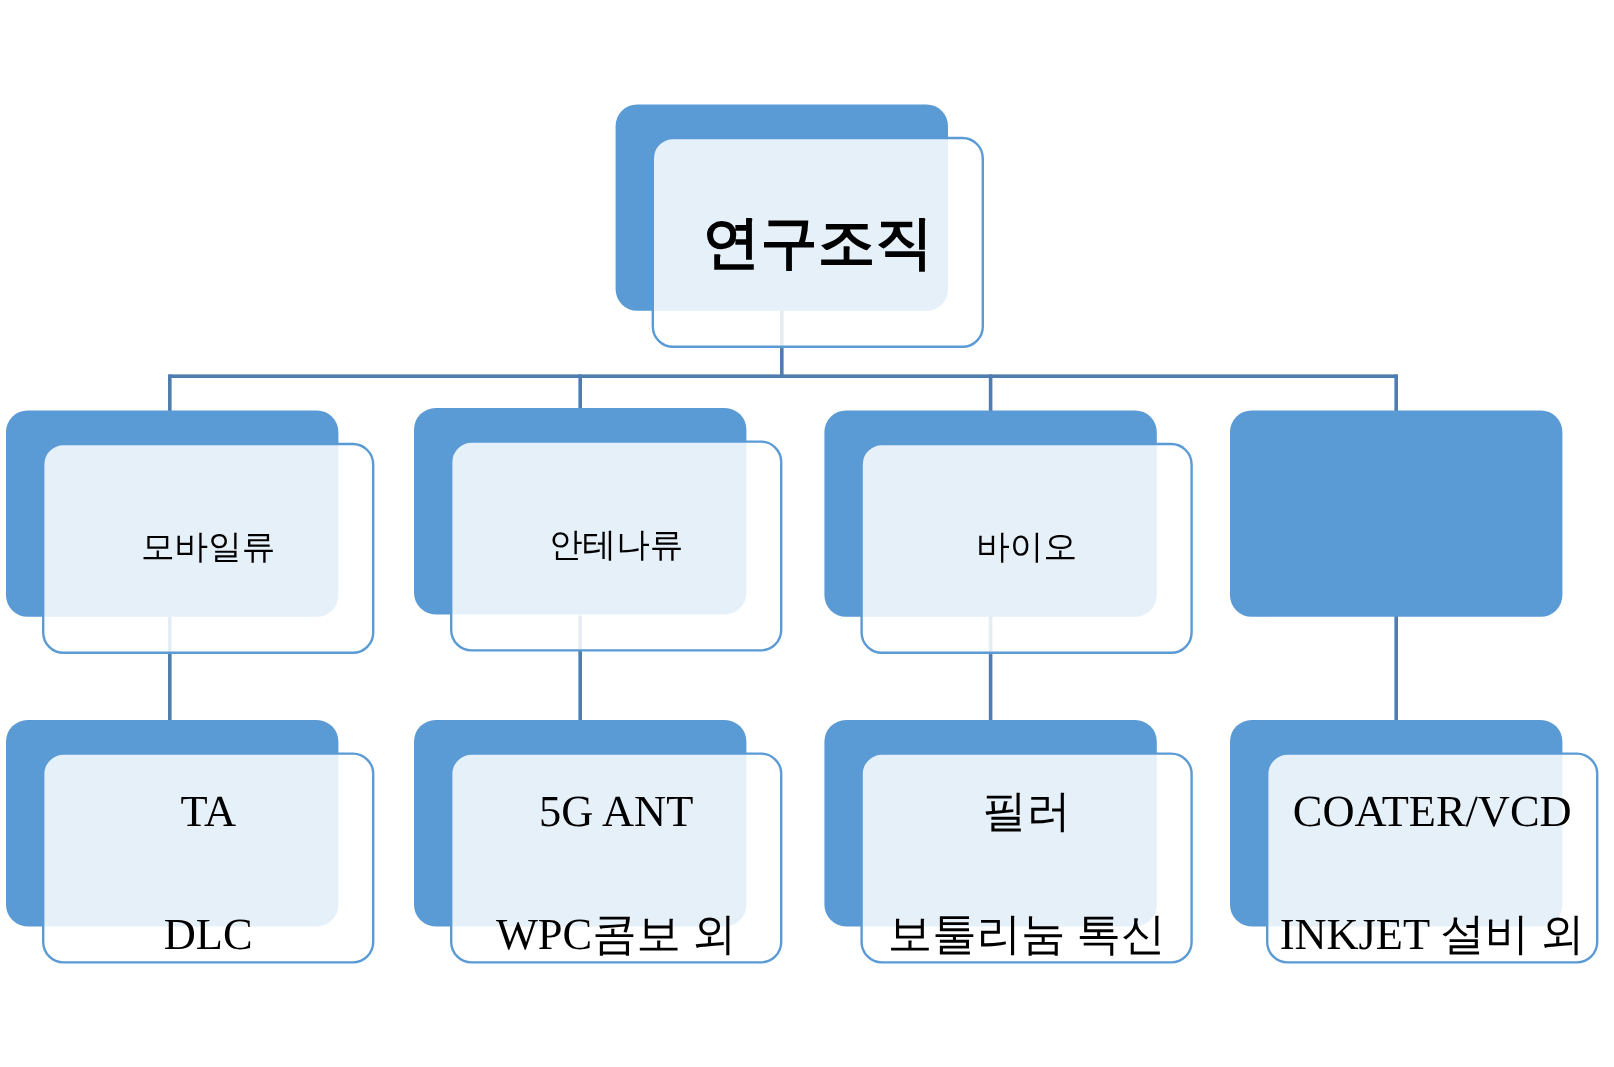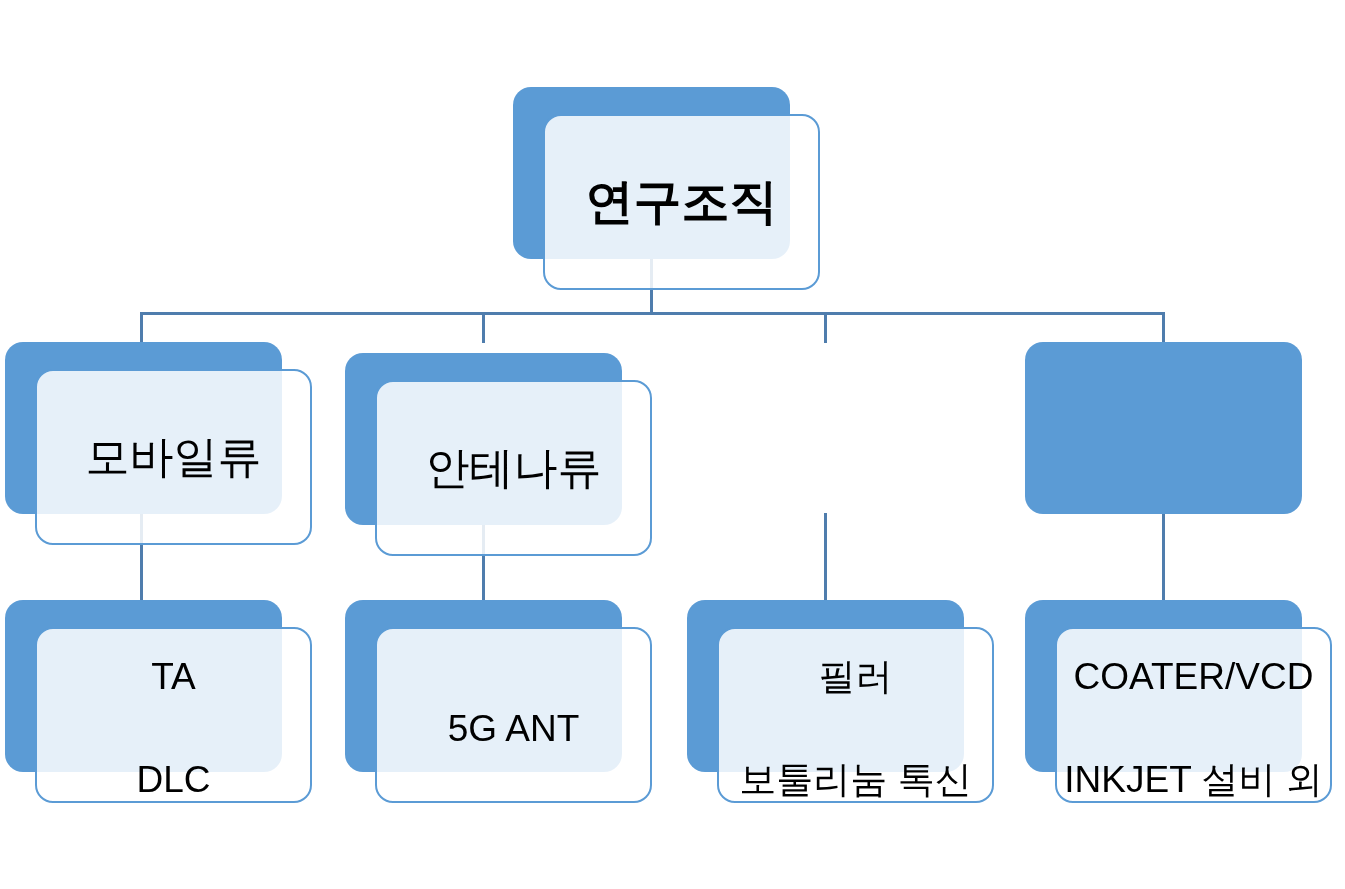--- a/index.html
+++ b/index.html
@@ -1,20 +1,20 @@
 <!DOCTYPE html>
 <html><head>
 <meta charset="utf-8">
 <style>
   html,body{margin:0;padding:0;background:#ffffff;}
   .canvas{
     position:relative;
     width:1345px;height:889px;
     background:#ffffff;
-    font-family:Liberation Sans, sans-serif;
+    font-family:Liberation Serif, serif;
     overflow:hidden;
     color:#000;
   }
   
   .h-line{position:absolute;height:2.5px;background:var(--line,#4f7dad);}
   .v-line{position:absolute;width:2.5px;background:var(--line,#4f7dad);}
   
   .group{position:absolute;width:310px;height:206px;}
   .back{
     position:absolute;left:0;top:0;width:277px;height:172px;
@@ -23,21 +23,21 @@
   .front{
     position:absolute;left:30px;top:27px;width:277px;height:176px;
     box-sizing:border-box;
     background:rgba(255,255,255,0.85);
     border:2.5px solid var(--accent,#5b9bd5);
     border-radius:18px;
     display:flex;flex-direction:column;align-items:center;justify-content:center;
     gap:32px;
     text-align:center;
   }
-  .label{font-size:44px;line-height:1.15;}
+  .label{font-size:28px;line-height:1.15;}
   .root-label{font-size:48px;font-weight:bold;}
   .leaf-line{font-size:37px;line-height:1.15;margin-top:28px;}
 </style>
 </head>
 <body>
 
 <div class="canvas" style="--accent: #5b9bd5; --line: #4f7dad; background: rgb(255, 255, 255); color: rgb(0, 0, 0);">
 
   <div class="v-line" style="left:650px;top:258px;height:56px;"></div>
   <div class="h-line" style="left:141px;top:312px;width:1023px;"></div>
@@ -56,41 +56,48 @@
       <div class="root-label">연구조직</div>
     </div>
   </div>
 
   <div class="group" style="left:5px;top:342px;">
     <div class="back"></div>
     <div class="front">
       <div class="label">모바일류</div>
     </div>
   </div>
-  <div class="group" style="left:345px;top:353px;padding-left:48px;">
+  <div class="group" style="left:345px;top:340px;padding-left:48px;">
     <div class="back"></div>
     <div class="front">
       <div class="label">안테나류</div>
+    </div>
+  </div>
+  <div class="group" style="left:687px;top:342px;">
+    <div class="back"></div>
+    <div class="front">
+      <div class="label">바이오</div>
     </div>
   </div>
   <div class="group" style="left:1025px;top:342px;">
     <div class="back"></div>
   </div>
 
   <div class="group" style="left:5px;top:600px;">
     <div class="back"></div>
     <div class="front">
       <div class="leaf-line">TA</div>
       <div class="leaf-line">DLC</div>
     </div>
   </div>
   <div class="group" style="left:345px;top:600px;padding-left:32px;">
     <div class="back"></div>
     <div class="front">
       <div class="leaf-line">5G ANT</div>
+      <div class="leaf-line">WPC콤보 외</div>
     </div>
   </div>
   <div class="group" style="left:687px;top:600px;">
     <div class="back"></div>
     <div class="front">
       <div class="leaf-line">필러</div>
       <div class="leaf-line">보툴리눔 톡신</div>
     </div>
   </div>
   <div class="group" style="left:1025px;top:600px;">

